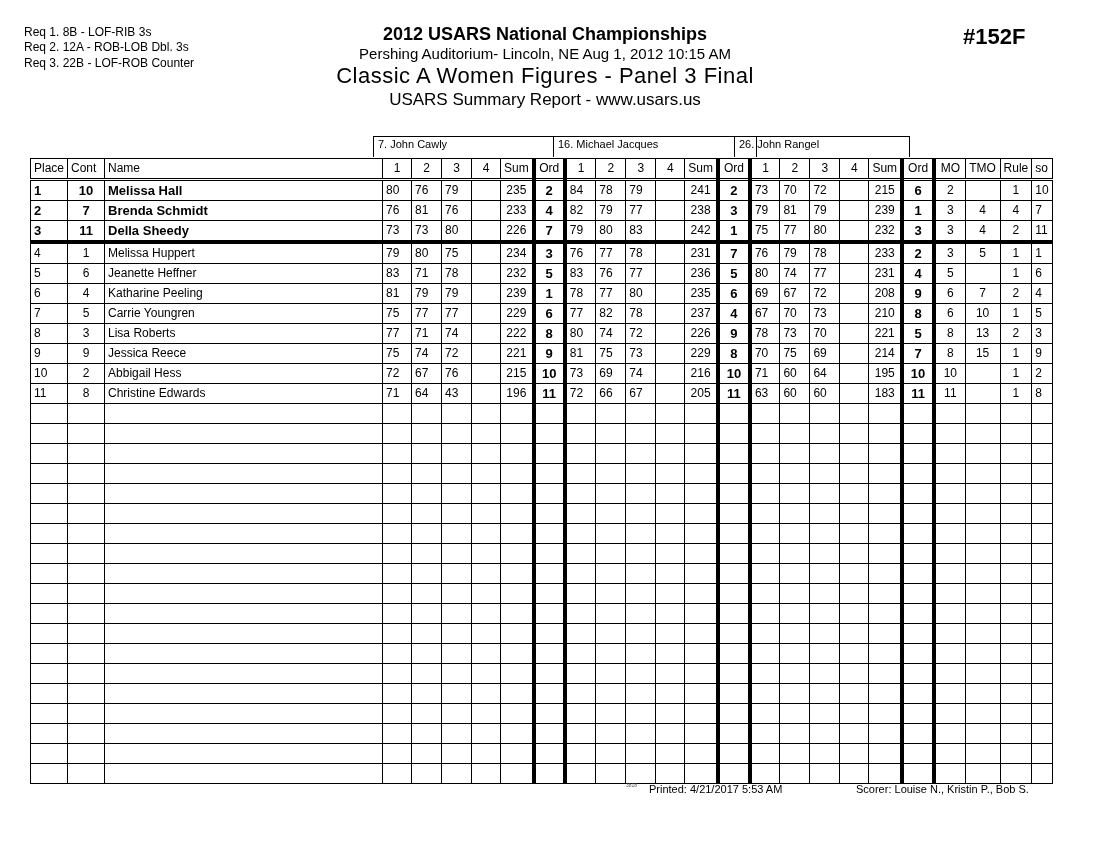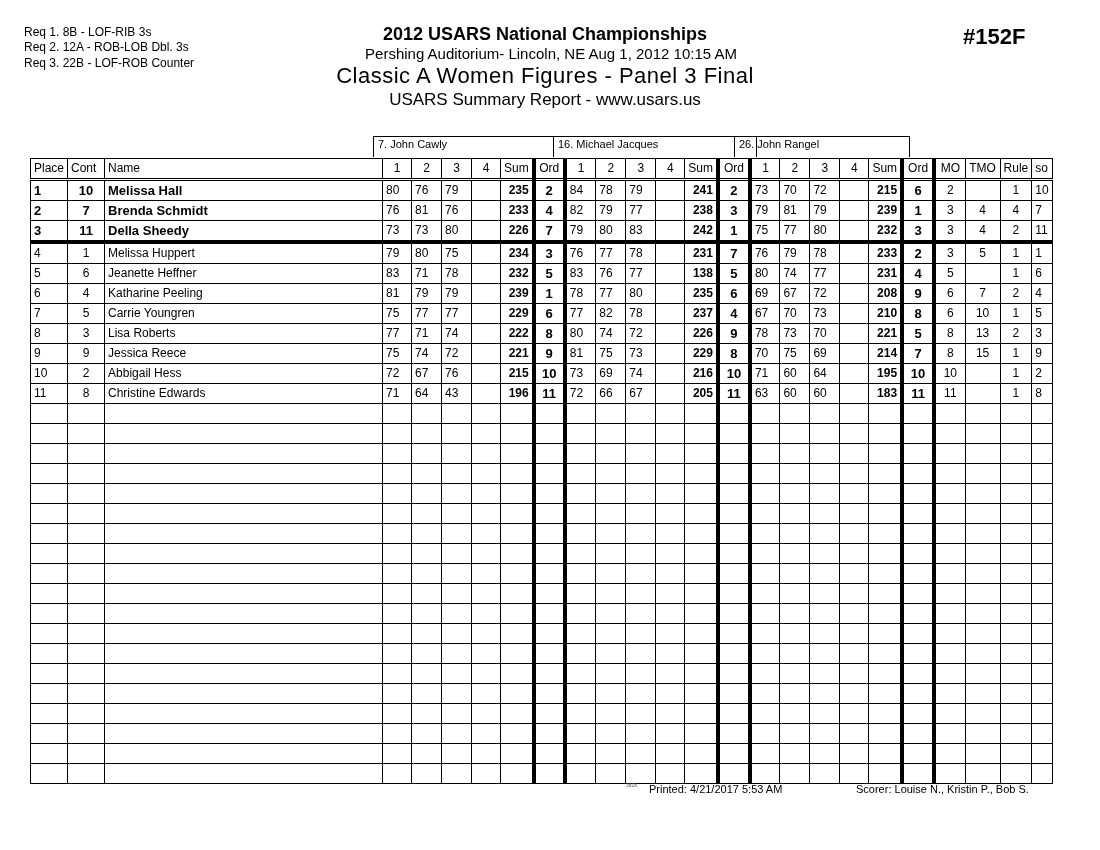--- a/index.html
+++ b/index.html
@@ -1,29 +1,29 @@
 <!DOCTYPE html>
 <html><head>
 <meta charset="utf-8">
 <style>
   html, body { margin:0; padding:0; background:#fff; }
   body { width:1100px; height:850px; position:relative; font-family:"Liberation Sans", sans-serif; color:#000; overflow:hidden; }
   .abs { position:absolute; }
   .req { left:24px; font-size:12px; line-height:14px;text-align:center; }
   .center { left:0; width:1090px; text-align:center; }
   .t1 { top:24px; font-size:18px; font-weight:bold; }
-  .t2 { top:45px; font-size:15px;padding-left:6px; }
+  .t2 { top:45px; font-size:15px; }
   .t3 { top:63px; font-size:22px; font-weight:normal; letter-spacing:0.5px; }
   .t4 { top:90px; font-size:17px; }
   .evnum { left:963px; top:24px; font-size:22px; font-weight:bold; }
   table { border-collapse:collapse; position:absolute; left:22px; top:158px; table-layout:fixed;margin-left:8px; }
   td { border:1px solid #000; height:19px; padding:0 3px; font-size:12px; line-height:19px; white-space:nowrap; overflow:hidden; }
   tr.hdr td { border-bottom:3px double #000; }
   td.num { text-align:left; }
-  td.r { text-align:right;font-weight:bold; }
+  td.r { text-align:center; }
   td.c { text-align:center; }
   td.b { font-weight:bold; font-size:13px; }
   td.thickr { border-right:4px solid #000; }
   tr.cut td { border-bottom:4px solid #000; }
   .judgebox { position:absolute; top:136px; height:21px; border:1px solid #000; border-bottom:none; font-size:11px; line-height:14px; padding-left:4px; box-sizing:border-box; }
   .foot { top:783px; font-size:11px;text-align:center; }
   .tiny { font-size:5px; color:#555; top:782px; left:626px; }
 </style>
 </head>
 <body>
@@ -213,21 +213,21 @@
         <td class="num">83</td>
         <td class="num">71</td>
         <td class="num">78</td>
         <td class="num"></td>
         <td class="r thickr">232</td>
         <td class="c b thickr">5</td>
         <td class="num">83</td>
         <td class="num">76</td>
         <td class="num">77</td>
         <td class="num"></td>
-        <td class="r thickr">138</td>
+        <td class="r thickr">236</td>
         <td class="c b thickr">5</td>
         <td class="num">80</td>
         <td class="num">74</td>
         <td class="num">77</td>
         <td class="num"></td>
         <td class="r thickr">231</td>
         <td class="c b thickr">4</td>
         <td class="c">5</td>
         <td class="c"></td>
         <td class="c">1</td>

